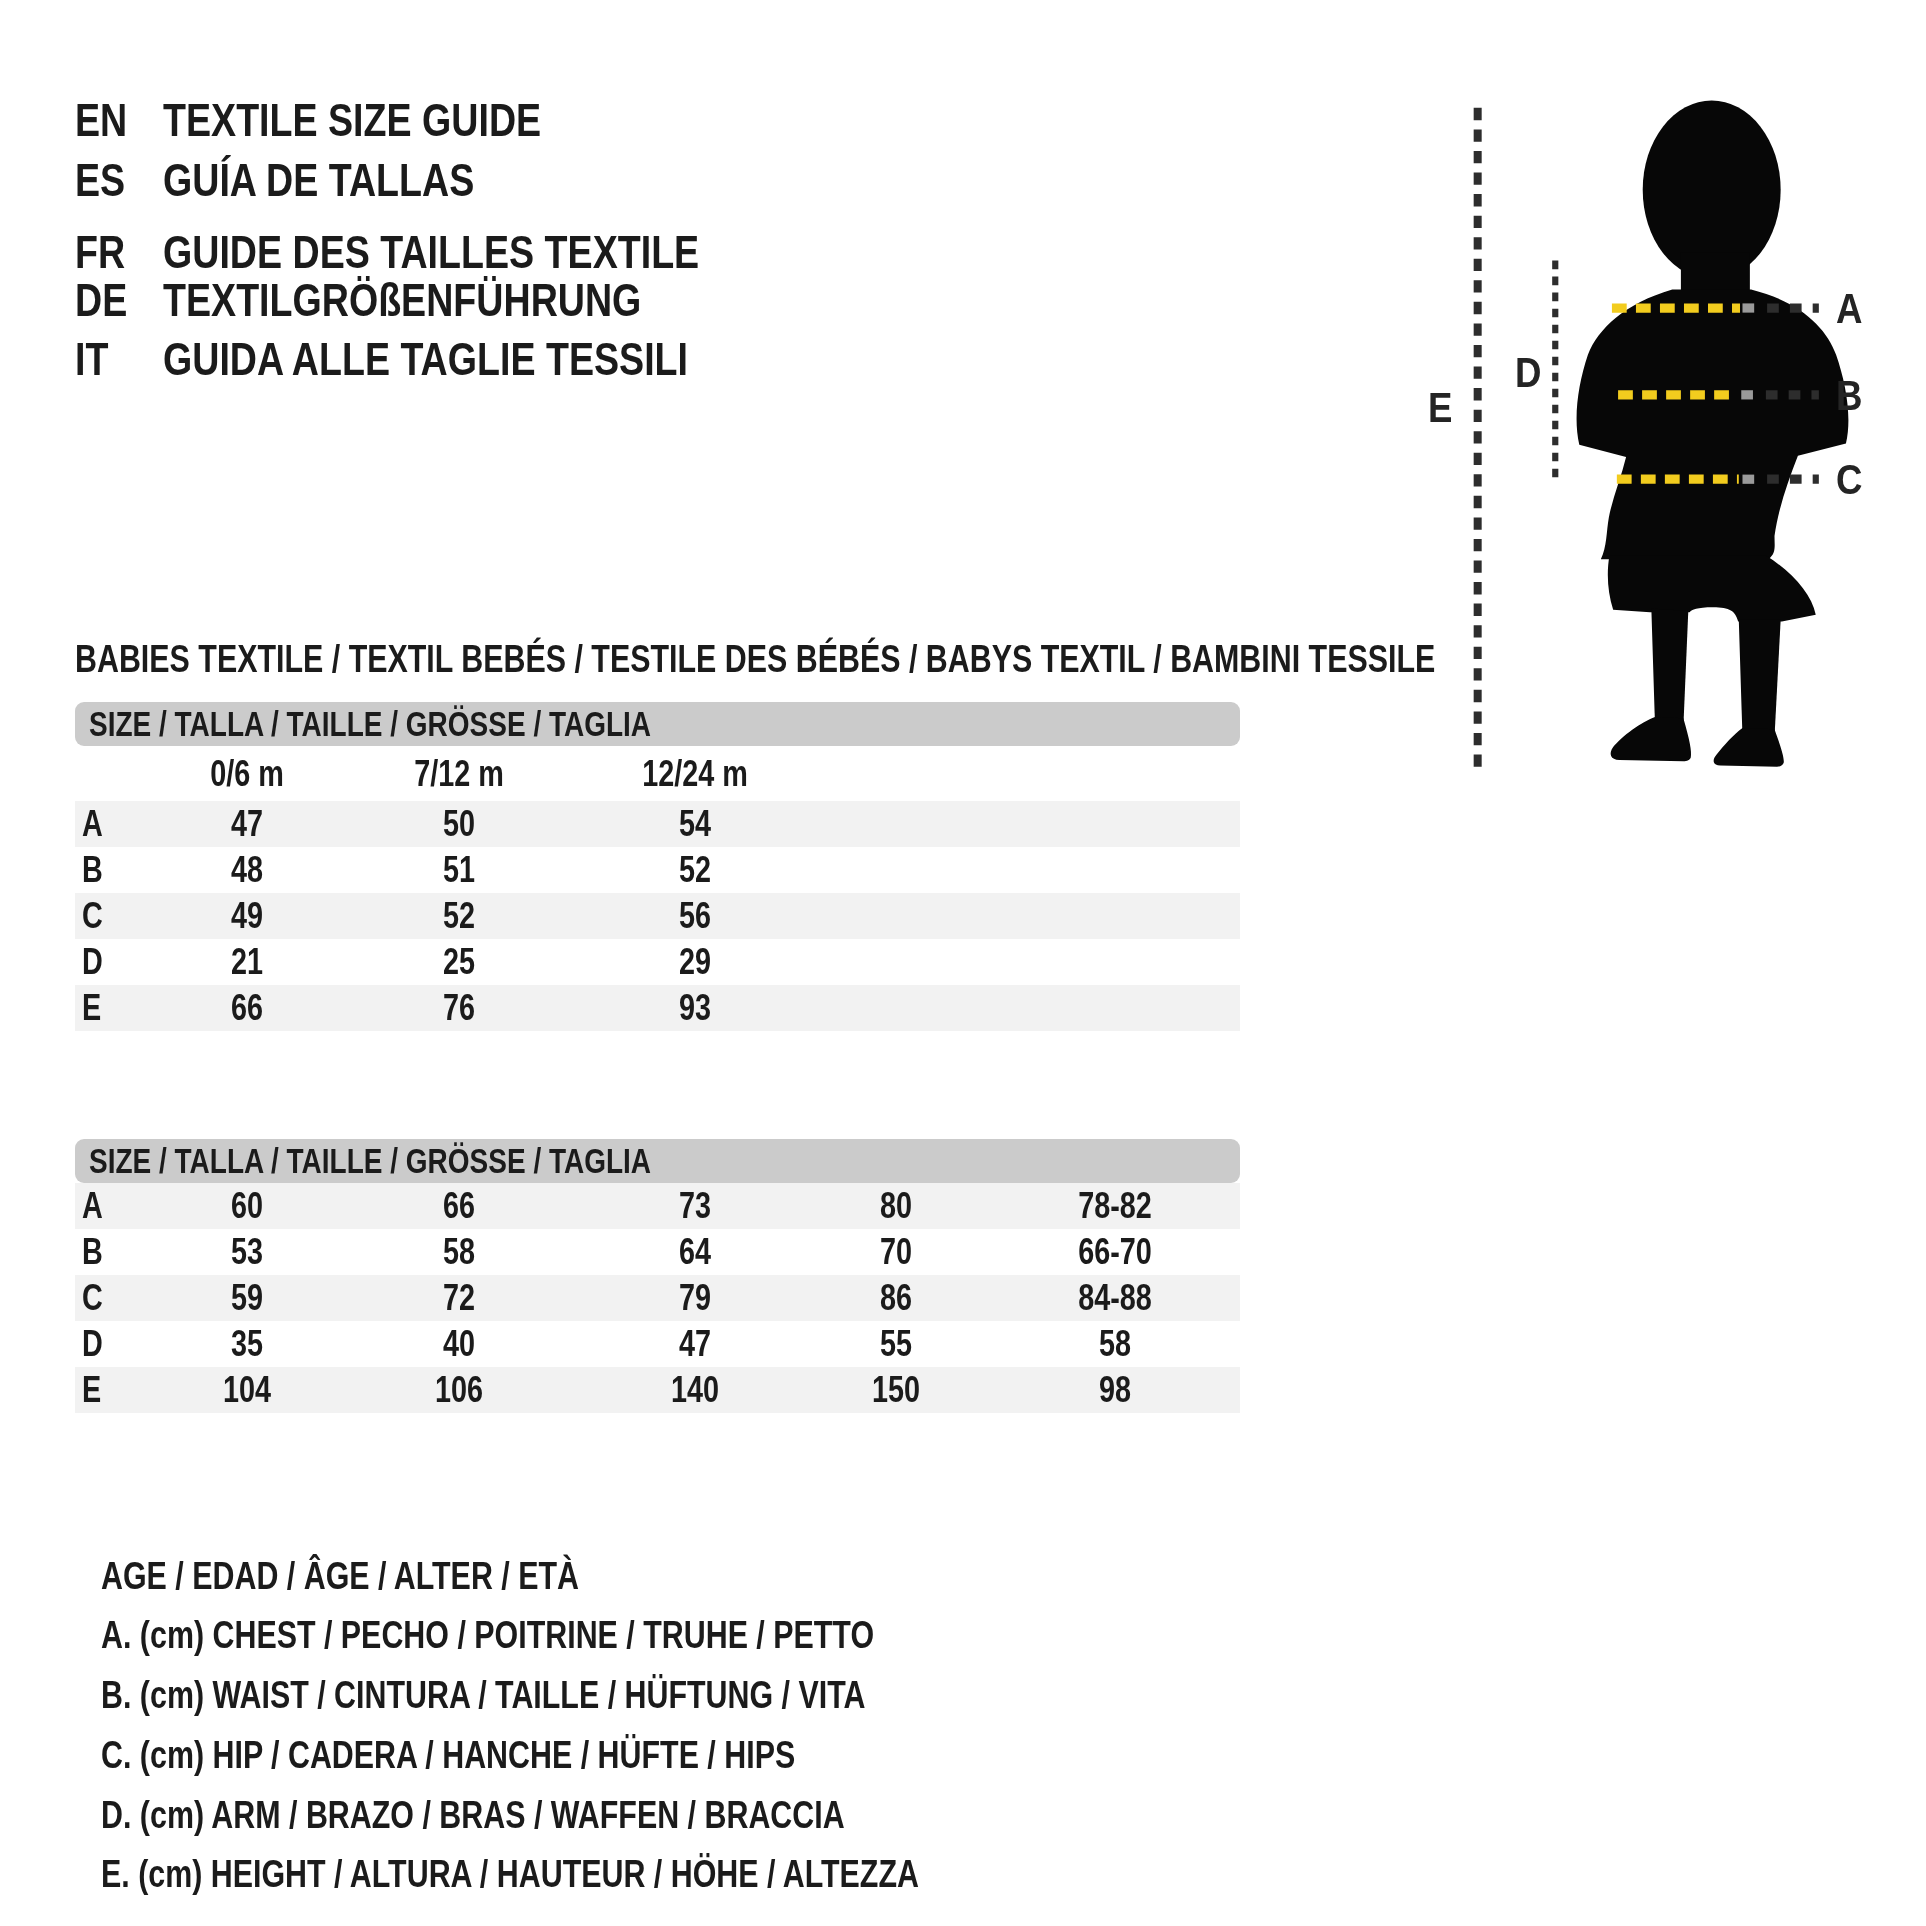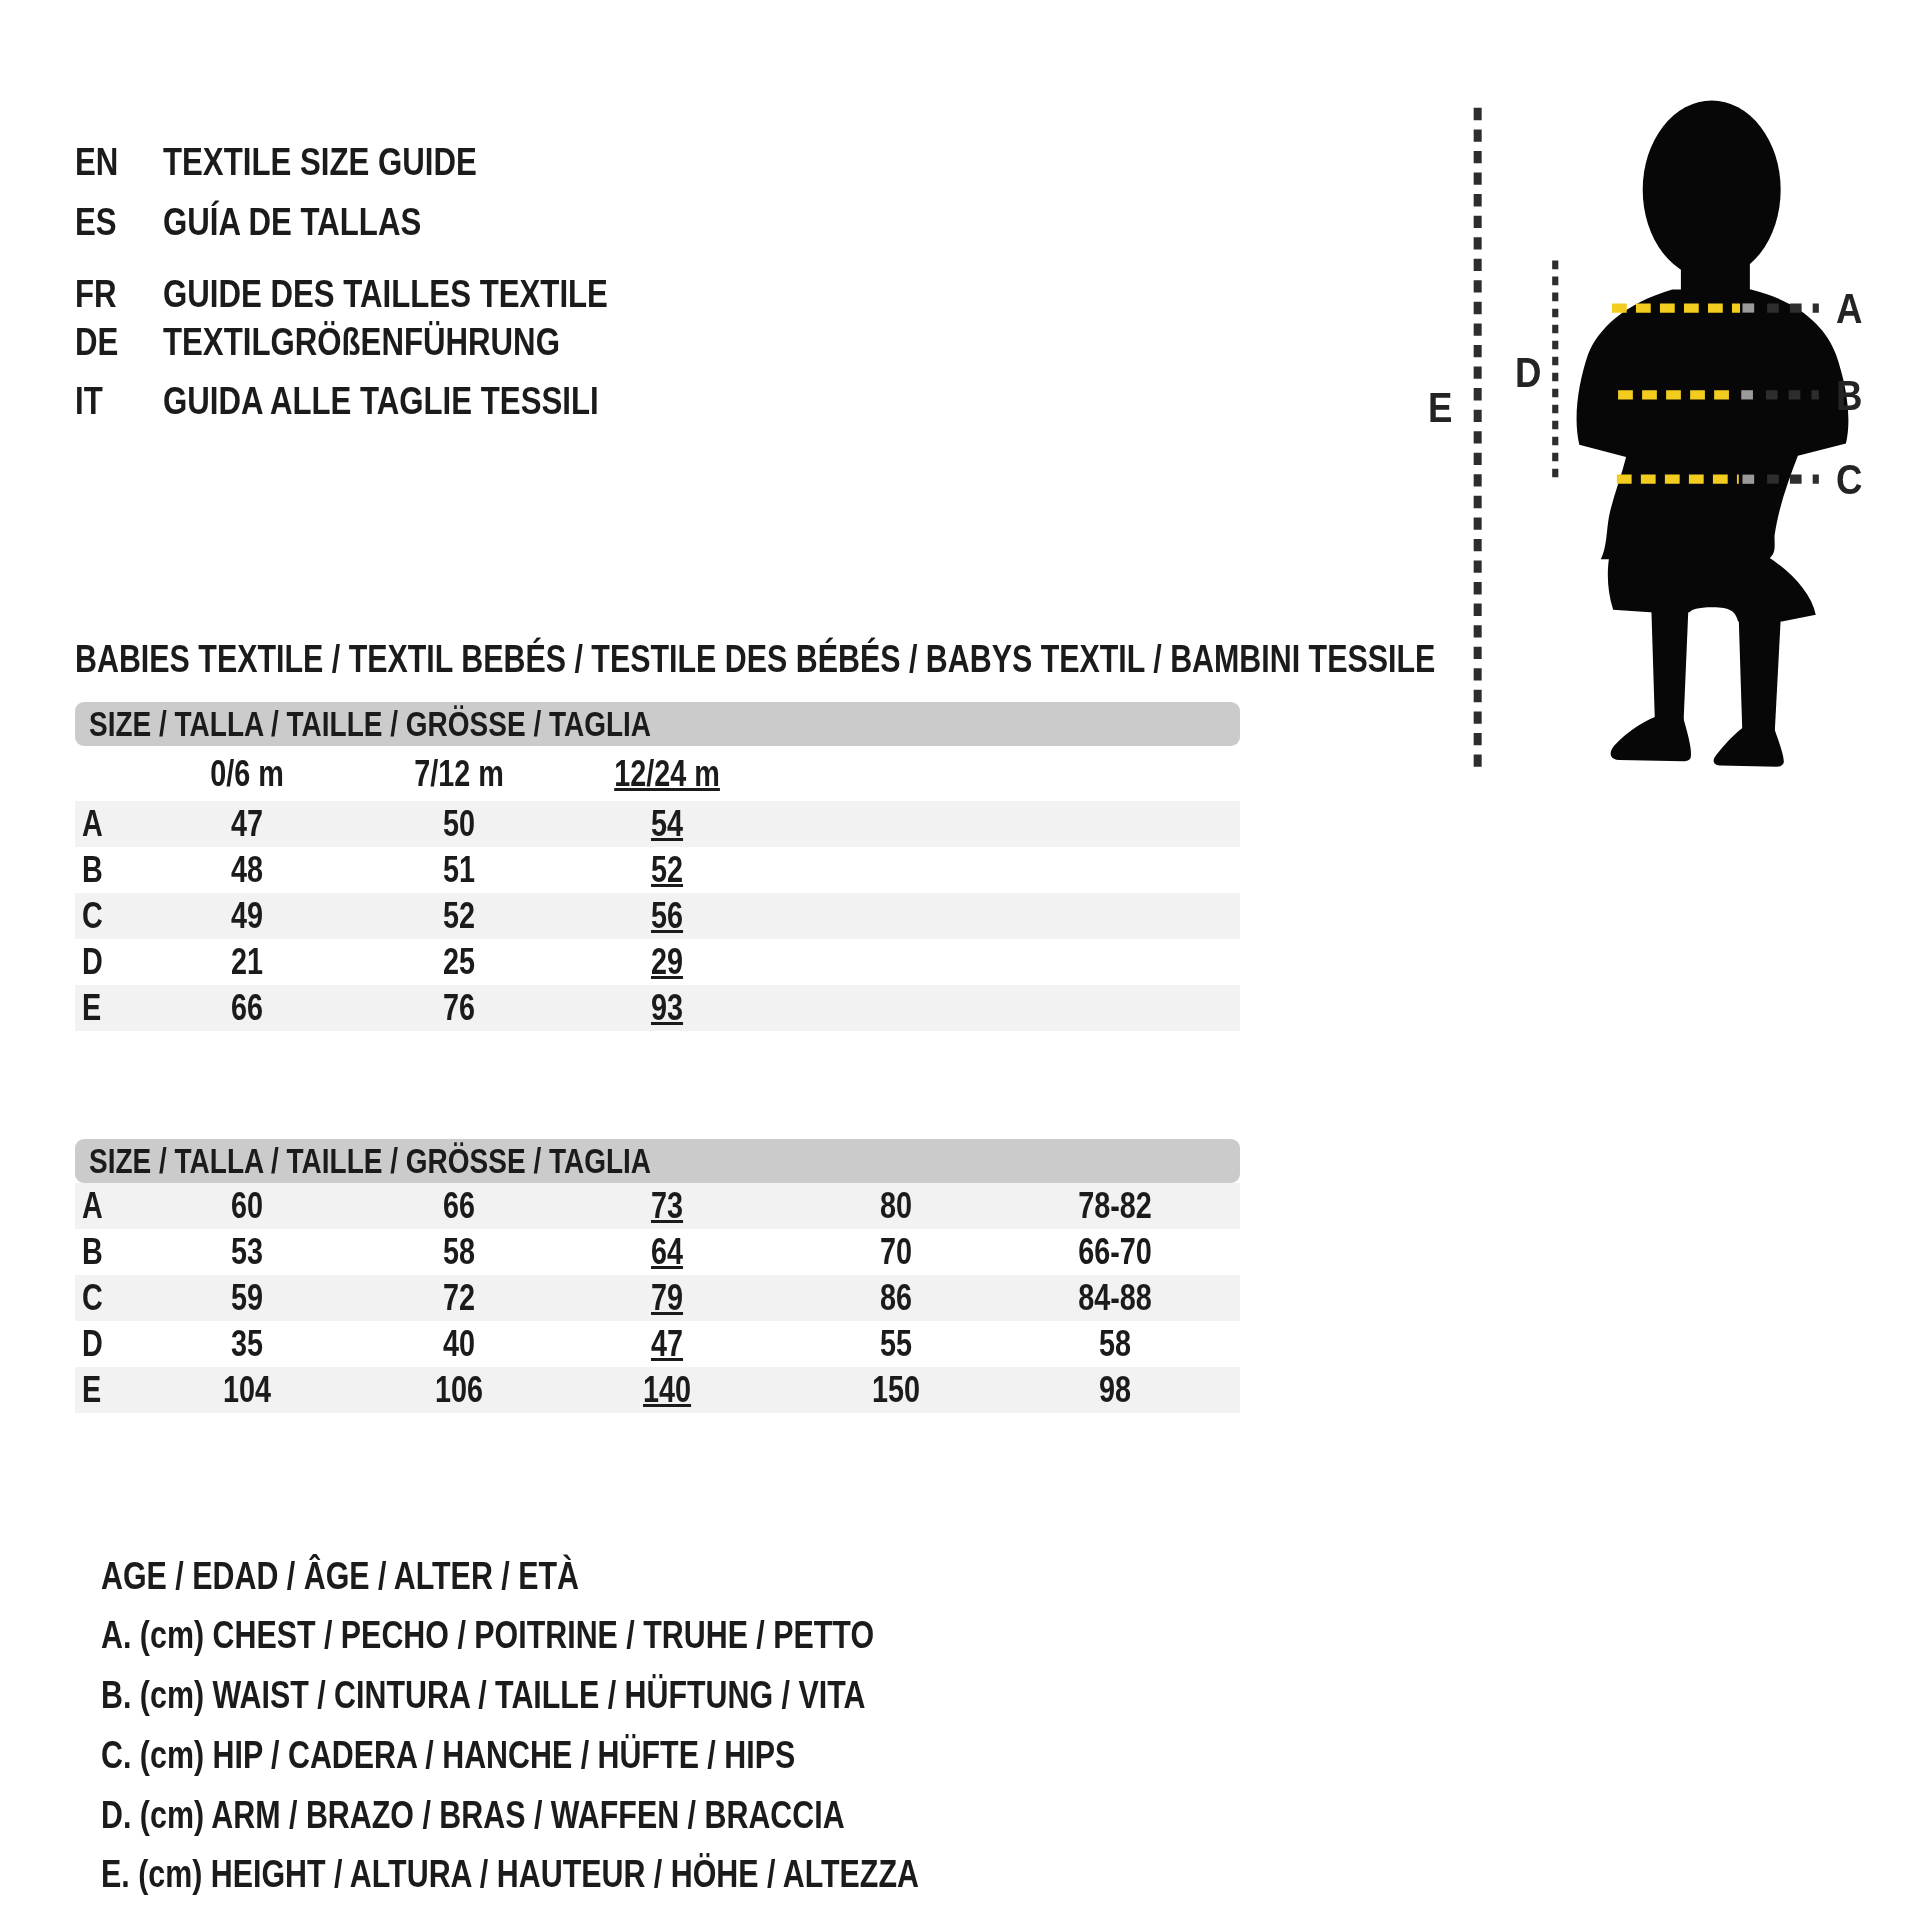--- a/index.html
+++ b/index.html
@@ -7,34 +7,34 @@
   #canvas{
     position:relative; width:1926px; height:1926px; background:#ffffff;
     font-family:"Liberation Sans", sans-serif; font-weight:700; color:#1b1b1b;
     overflow:hidden;
   }
   
   .cnd-l{display:inline-block; transform:scaleX(0.8); transform-origin:0 50%; white-space:nowrap;}
   .cnd-c{display:inline-block; transform:scaleX(0.8); transform-origin:50% 50%; white-space:nowrap;}
 
   
-  .lang-row{position:absolute; left:75px; height:60px; display:flex; align-items:flex-end; font-size:39px;margin-top:32px;}
+  .lang-row{position:absolute; left:75px; height:60px; display:flex; align-items:flex-start; font-size:47px;}
   .lang-code{display:inline-block; width:110px;}
 
   
   .sec-title{position:absolute; left:75px; height:55px; display:flex; align-items:center; font-size:38px;}
 
   
   .size-table{position:absolute; left:75px; width:1165px;}
   .band{height:44px; background:#cbcbcb; display:flex; align-items:center; padding-left:13.6px; font-size:35px; box-sizing:border-box;border-radius:9px;}
   .colhdr{position:relative; height:55px; font-size:36px;}
   .trow{position:relative; height:46px; font-size:36px;}
   .trow.stripe{background:#f2f2f2;}
   .cell{position:absolute; top:0; height:100%; width:148px; display:flex; align-items:center; justify-content:center;}
-  .c0{left:98px;justify-content:center;} .c1{left:310px;} .c2{left:518px;text-decoration:underline;} .c3{left:747px;} .c4{left:966px;}
+  .c0{left:98px;justify-content:center;} .c1{left:310px;} .c2{left:546px;} .c3{left:747px;} .c4{left:966px;}
   .rowlabel{position:absolute; left:7.4px; top:0; height:100%; display:flex; align-items:center;}
 
   
   .legend-row{position:absolute; left:75px; height:59px; display:flex; align-items:center; font-size:38px;margin-left:26px;}
 
   
   #figure-svg{position:absolute; left:1405px; top:86px;}
   #figure-svg text{font-family:"Liberation Sans", sans-serif; font-weight:700; font-size:70px;}
 </style>
 </head>

